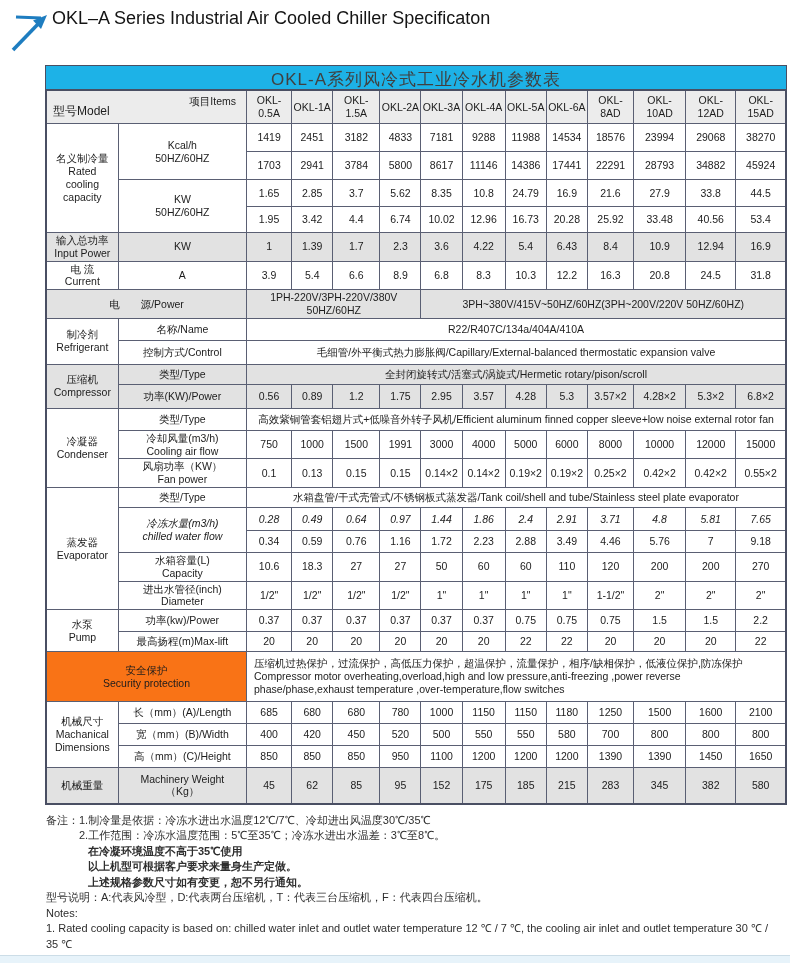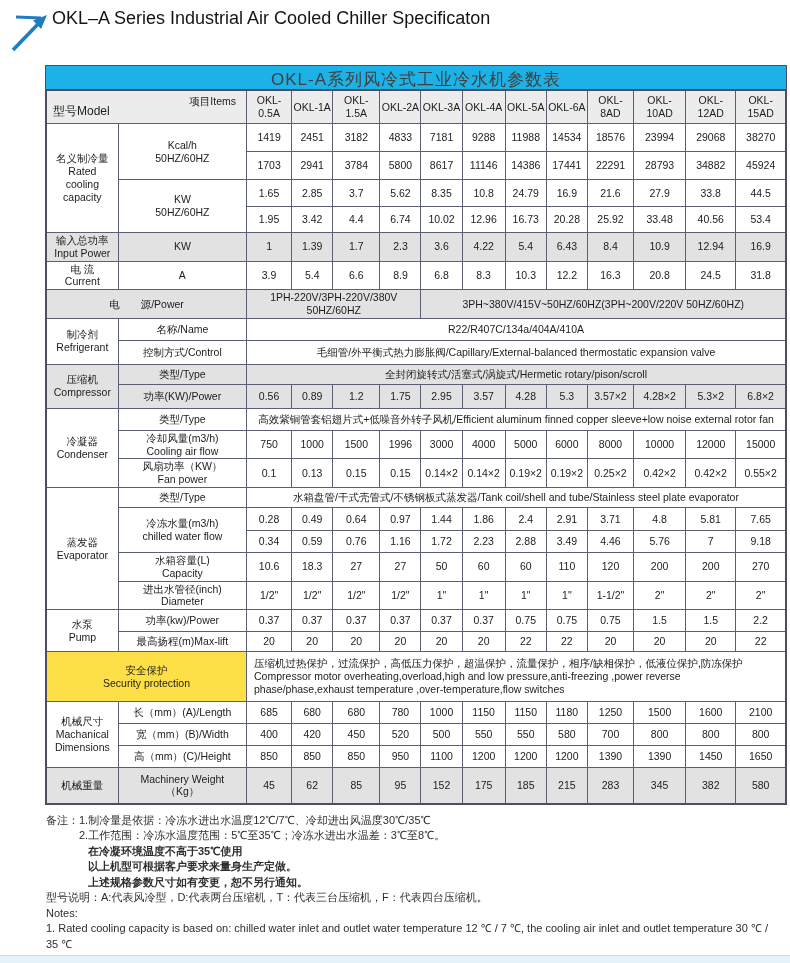--- a/index.html
+++ b/index.html
@@ -20,21 +20,21 @@
     border:1px solid #4a4f63;border-bottom:none;box-sizing:border-box;
   }
   table{border-collapse:collapse;table-layout:fixed;width:742px;border:2px solid #4a4f63;}
   td{
     border:1px solid #5a5f73;text-align:center;vertical-align:middle;
     font-size:10.5px;line-height:1.22;padding:1px;white-space:pre-line;
     overflow:hidden;background:#ffffff;color:#1c1c1c;
   }
   tr.hdr td{background:#ececec;font-size:10.5px;height:30px;}
   tr.g td{background:#e2e2e2;}
-  td.g{background:#fde047;}
+  td.g{background:#f97316;}
   td.left{text-align:left;padding:3px 7px;}
   
   td.corner{
     position:relative;padding:0;background:#ececec;
     background-image:linear-gradient(to bottom right,
       transparent calc(50% - 0.6px), #8a8a8a calc(50% - 0.6px),
       #8a8a8a calc(50% + 0.6px), transparent calc(50% + 0.6px));
   }
   .corner-model{position:absolute;left:6px;bottom:4px;font-size:12px;}
   .corner-items{position:absolute;right:10px;top:4px;font-size:10.5px;}
@@ -234,21 +234,21 @@
 Condenser</td>
           <td>类型/Type</td>
           <td colspan="12">高效紫铜管套铝翅片式+低噪音外转子风机/Efficient aluminum finned copper sleeve+low noise external rotor fan</td>
         </tr>
         <tr style="height: 28px;">
           <td>冷却风量(m3/h)
 Cooling air flow</td>
           <td>750</td>
           <td>1000</td>
           <td>1500</td>
-          <td>1996</td>
+          <td>1991</td>
           <td>3000</td>
           <td>4000</td>
           <td>5000</td>
           <td>6000</td>
           <td>8000</td>
           <td>10000</td>
           <td>12000</td>
           <td>15000</td>
         </tr>
         <tr style="height: 28px;">
@@ -266,21 +266,21 @@
           <td>0.42×2</td>
           <td>0.42×2</td>
           <td>0.55×2</td>
         </tr>
         <tr style="height: 20px;">
           <td rowspan="5">蒸发器
 Evaporator</td>
           <td>类型/Type</td>
           <td colspan="12">水箱盘管/干式壳管式/不锈钢板式蒸发器/Tank coil/shell and tube/Stainless steel plate evaporator</td>
         </tr>
-        <tr style="height: 23px;">
+        <tr style="height: 23px; font-style: italic;">
           <td rowspan="2">冷冻水量(m3/h)
 chilled water flow</td>
           <td>0.28</td>
           <td>0.49</td>
           <td>0.64</td>
           <td>0.97</td>
           <td>1.44</td>
           <td>1.86</td>
           <td>2.4</td>
           <td>2.91</td>

